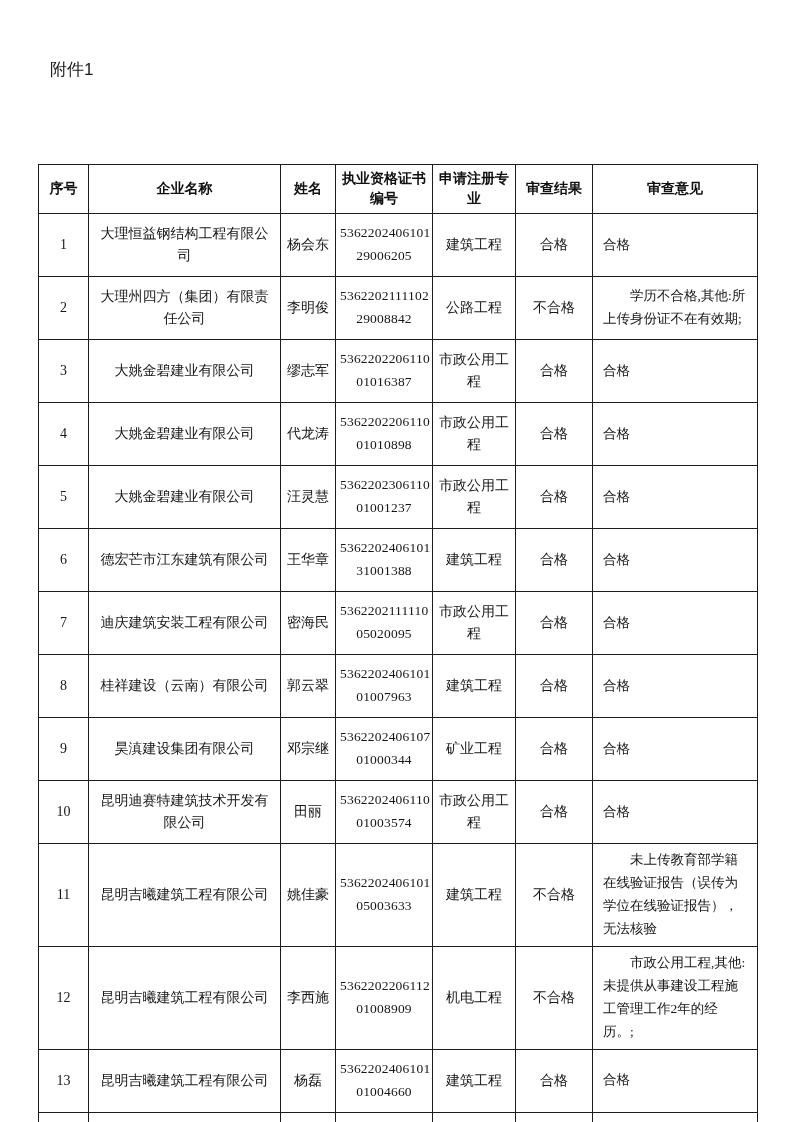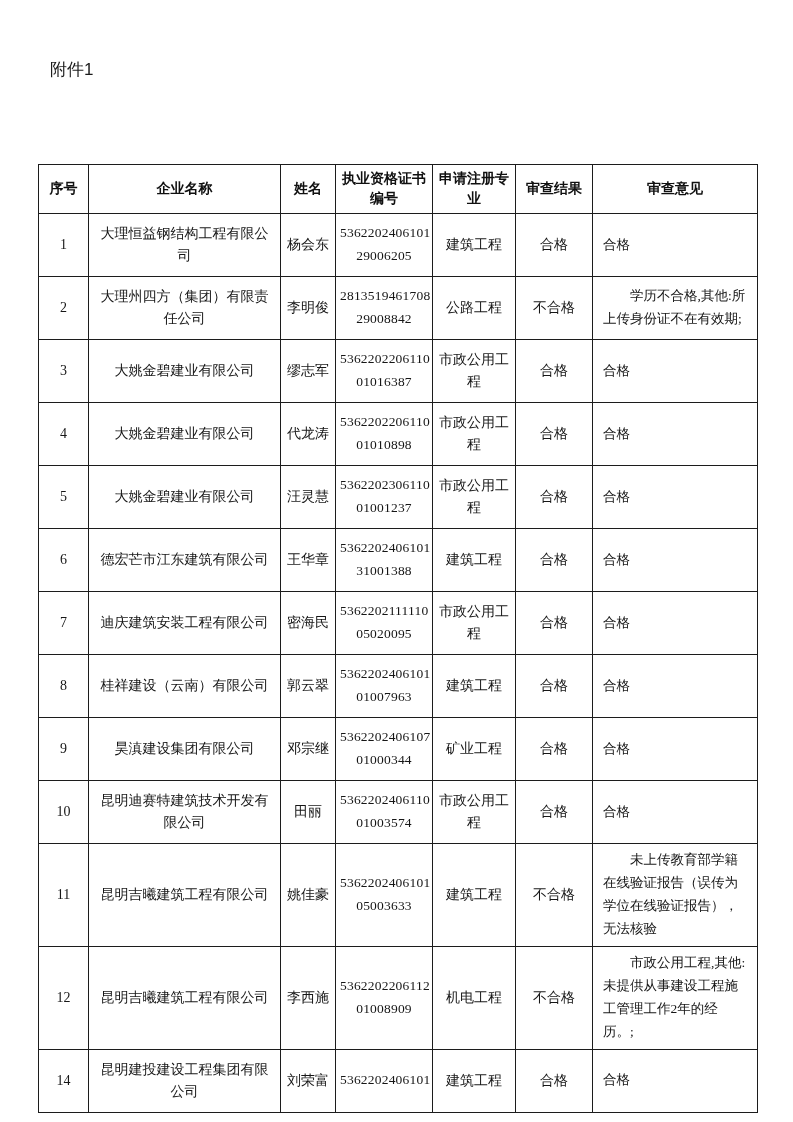--- a/index.html
+++ b/index.html
@@ -125,21 +125,21 @@
             </td>
             <td class="c">建筑工程</td>
             <td class="c">合格</td>
             <td class="opinion">合格</td>
           </tr>
           <tr>
             <td class="c">2</td>
             <td class="c company">大理州四方（集团）有限责任公司</td>
             <td class="c">李明俊</td>
             <td class="c cert">
-              <div>2813519461708</div>
+              <div>5362202111102</div>
               <div>29008842</div>
             </td>
             <td class="c">公路工程</td>
             <td class="c">不合格</td>
             <td class="opinion indent">学历不合格,其他:所上传身份证不在有效期;</td>
           </tr>
           <tr>
             <td class="c">3</td>
             <td class="c company">大姚金碧建业有限公司</td>
             <td class="c">缪志军</td>
@@ -253,20 +253,32 @@
             <td class="c">李西施</td>
             <td class="c cert">
               <div>5362202206112</div>
               <div>01008909</div>
             </td>
             <td class="c">机电工程</td>
             <td class="c">不合格</td>
             <td class="opinion indent">市政公用工程,其他:未提供从事建设工程施工管理工作2年的经历。;</td>
           </tr>
           <tr>
+            <td class="c">13</td>
+            <td class="c company">昆明吉曦建筑工程有限公司</td>
+            <td class="c">杨磊</td>
+            <td class="c cert">
+              <div>5362202406101</div>
+              <div>01004660</div>
+            </td>
+            <td class="c">建筑工程</td>
+            <td class="c">合格</td>
+            <td class="opinion">合格</td>
+          </tr>
+          <tr>
             <td class="c">14</td>
             <td class="c company">昆明建投建设工程集团有限公司</td>
             <td class="c">刘荣富</td>
             <td class="c cert">
               <div>5362202406101</div>
             </td>
             <td class="c">建筑工程</td>
             <td class="c">合格</td>
             <td class="opinion">合格</td>
           </tr>

